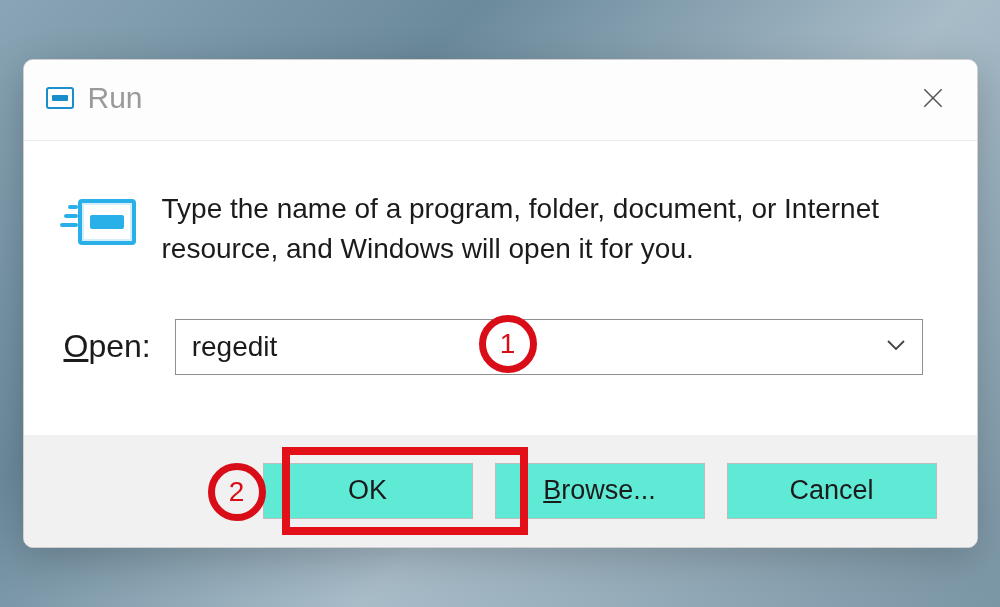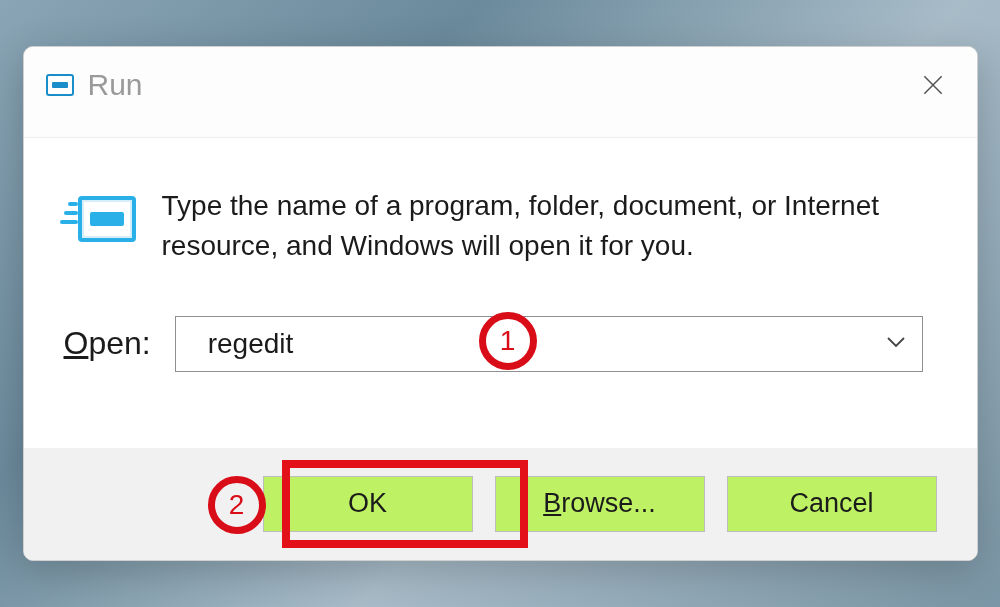--- a/index.html
+++ b/index.html
@@ -17,21 +17,21 @@
       width: 955px;
       background: #ffffff;
       border: 1px solid #d0d0d0;
       border-radius: 10px;
       box-shadow: 0 10px 40px rgba(0,0,0,0.2);
       overflow: hidden;
     }
     .titlebar {
       display: flex;
       align-items: center;
-      padding: 16px 22px 30px 22px;
+      padding: 16px 22px 20px 22px;
       border-bottom: 1px solid #ececec;
       background: #fdfdfd;
     }
     .titlebar-icon {
       width: 28px;
       height: 22px;
       border: 2.5px solid #1a8dcb;
       border-radius: 3px;
       position: relative;
       margin-right: 14px;
@@ -54,21 +54,21 @@
       width: 44px;
       height: 44px;
       display: flex;
       align-items: center;
       justify-content: center;
       cursor: default;
     }
     .close-btn svg { width: 26px; height: 26px; }
     .close-btn line { stroke: #555; stroke-width: 1.4; }
     .body-area {
-      padding: 48px 54px 76px 40px;
+      padding: 48px 54px 60px 40px;
       background: #ffffff;
       position: relative;
     }
     .desc-row {
       display: flex;
       align-items: flex-start;
       gap: 26px;
       margin-bottom: 50px;
     }
     .run-icon {
@@ -135,21 +135,20 @@
       padding: 0 16px;
       position: relative;
     }
     .combobox-input {
       font-size: 28px;
       color: #1b1b1b;
       border: none;
       outline: none;
       flex: 1;
       background: transparent;
-      margin-left: 16px;
     }
     .dropdown-arrow {
       position: absolute;
       right: 16px;
       top: 50%;
       transform: translateY(-50%);
     }
     .dropdown-arrow svg { width: 20px; height: 14px; }
     .dropdown-arrow polyline { fill: none; stroke: #444; stroke-width: 1.8; }
     .annot-circle {
@@ -172,21 +171,21 @@
       padding: 28px 40px 28px 40px;
       display: flex;
       align-items: center;
       justify-content: flex-end;
       gap: 22px;
       position: relative;
     }
     .btn {
       width: 210px;
       height: 56px;
-      background: #bef264;
+      background: #5eead4;
       border: 1.5px solid #bdbdbd;
       font-size: 27px;
       color: #1b1b1b;
       display: flex;
       align-items: center;
       justify-content: center;
       cursor: default;
     }
     .btn .ul { text-decoration: underline; }
     .annot-rect {

